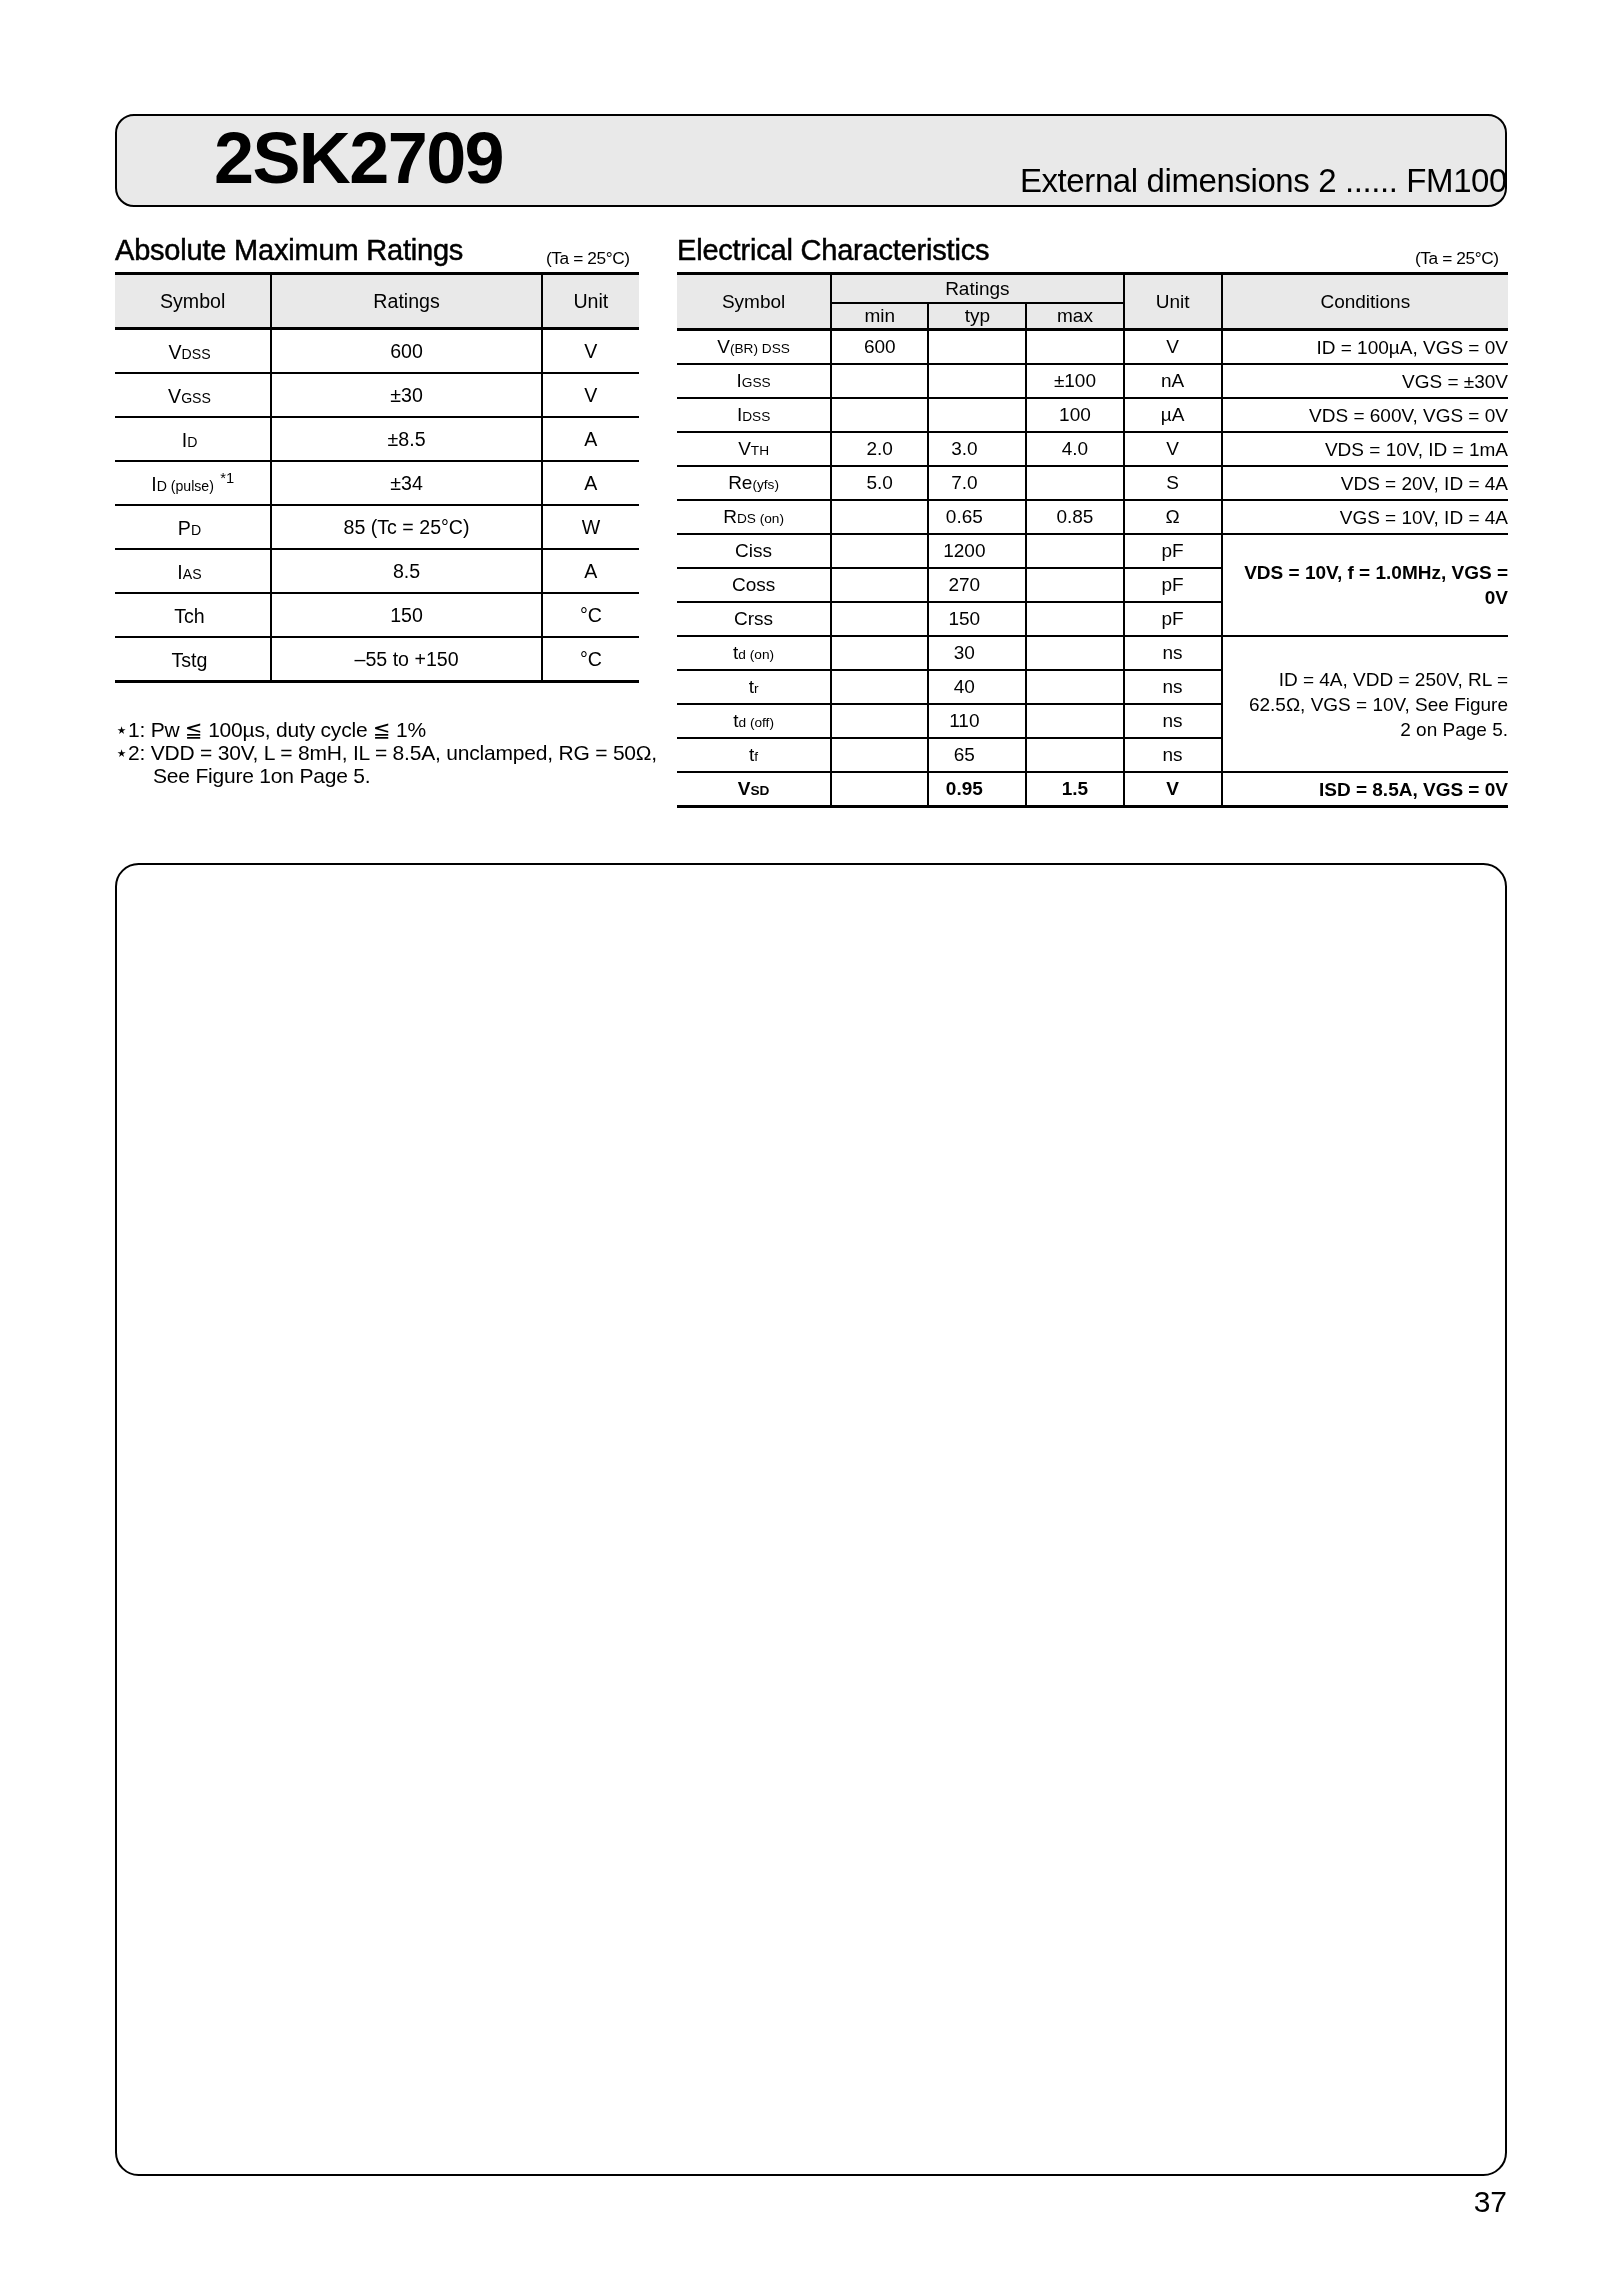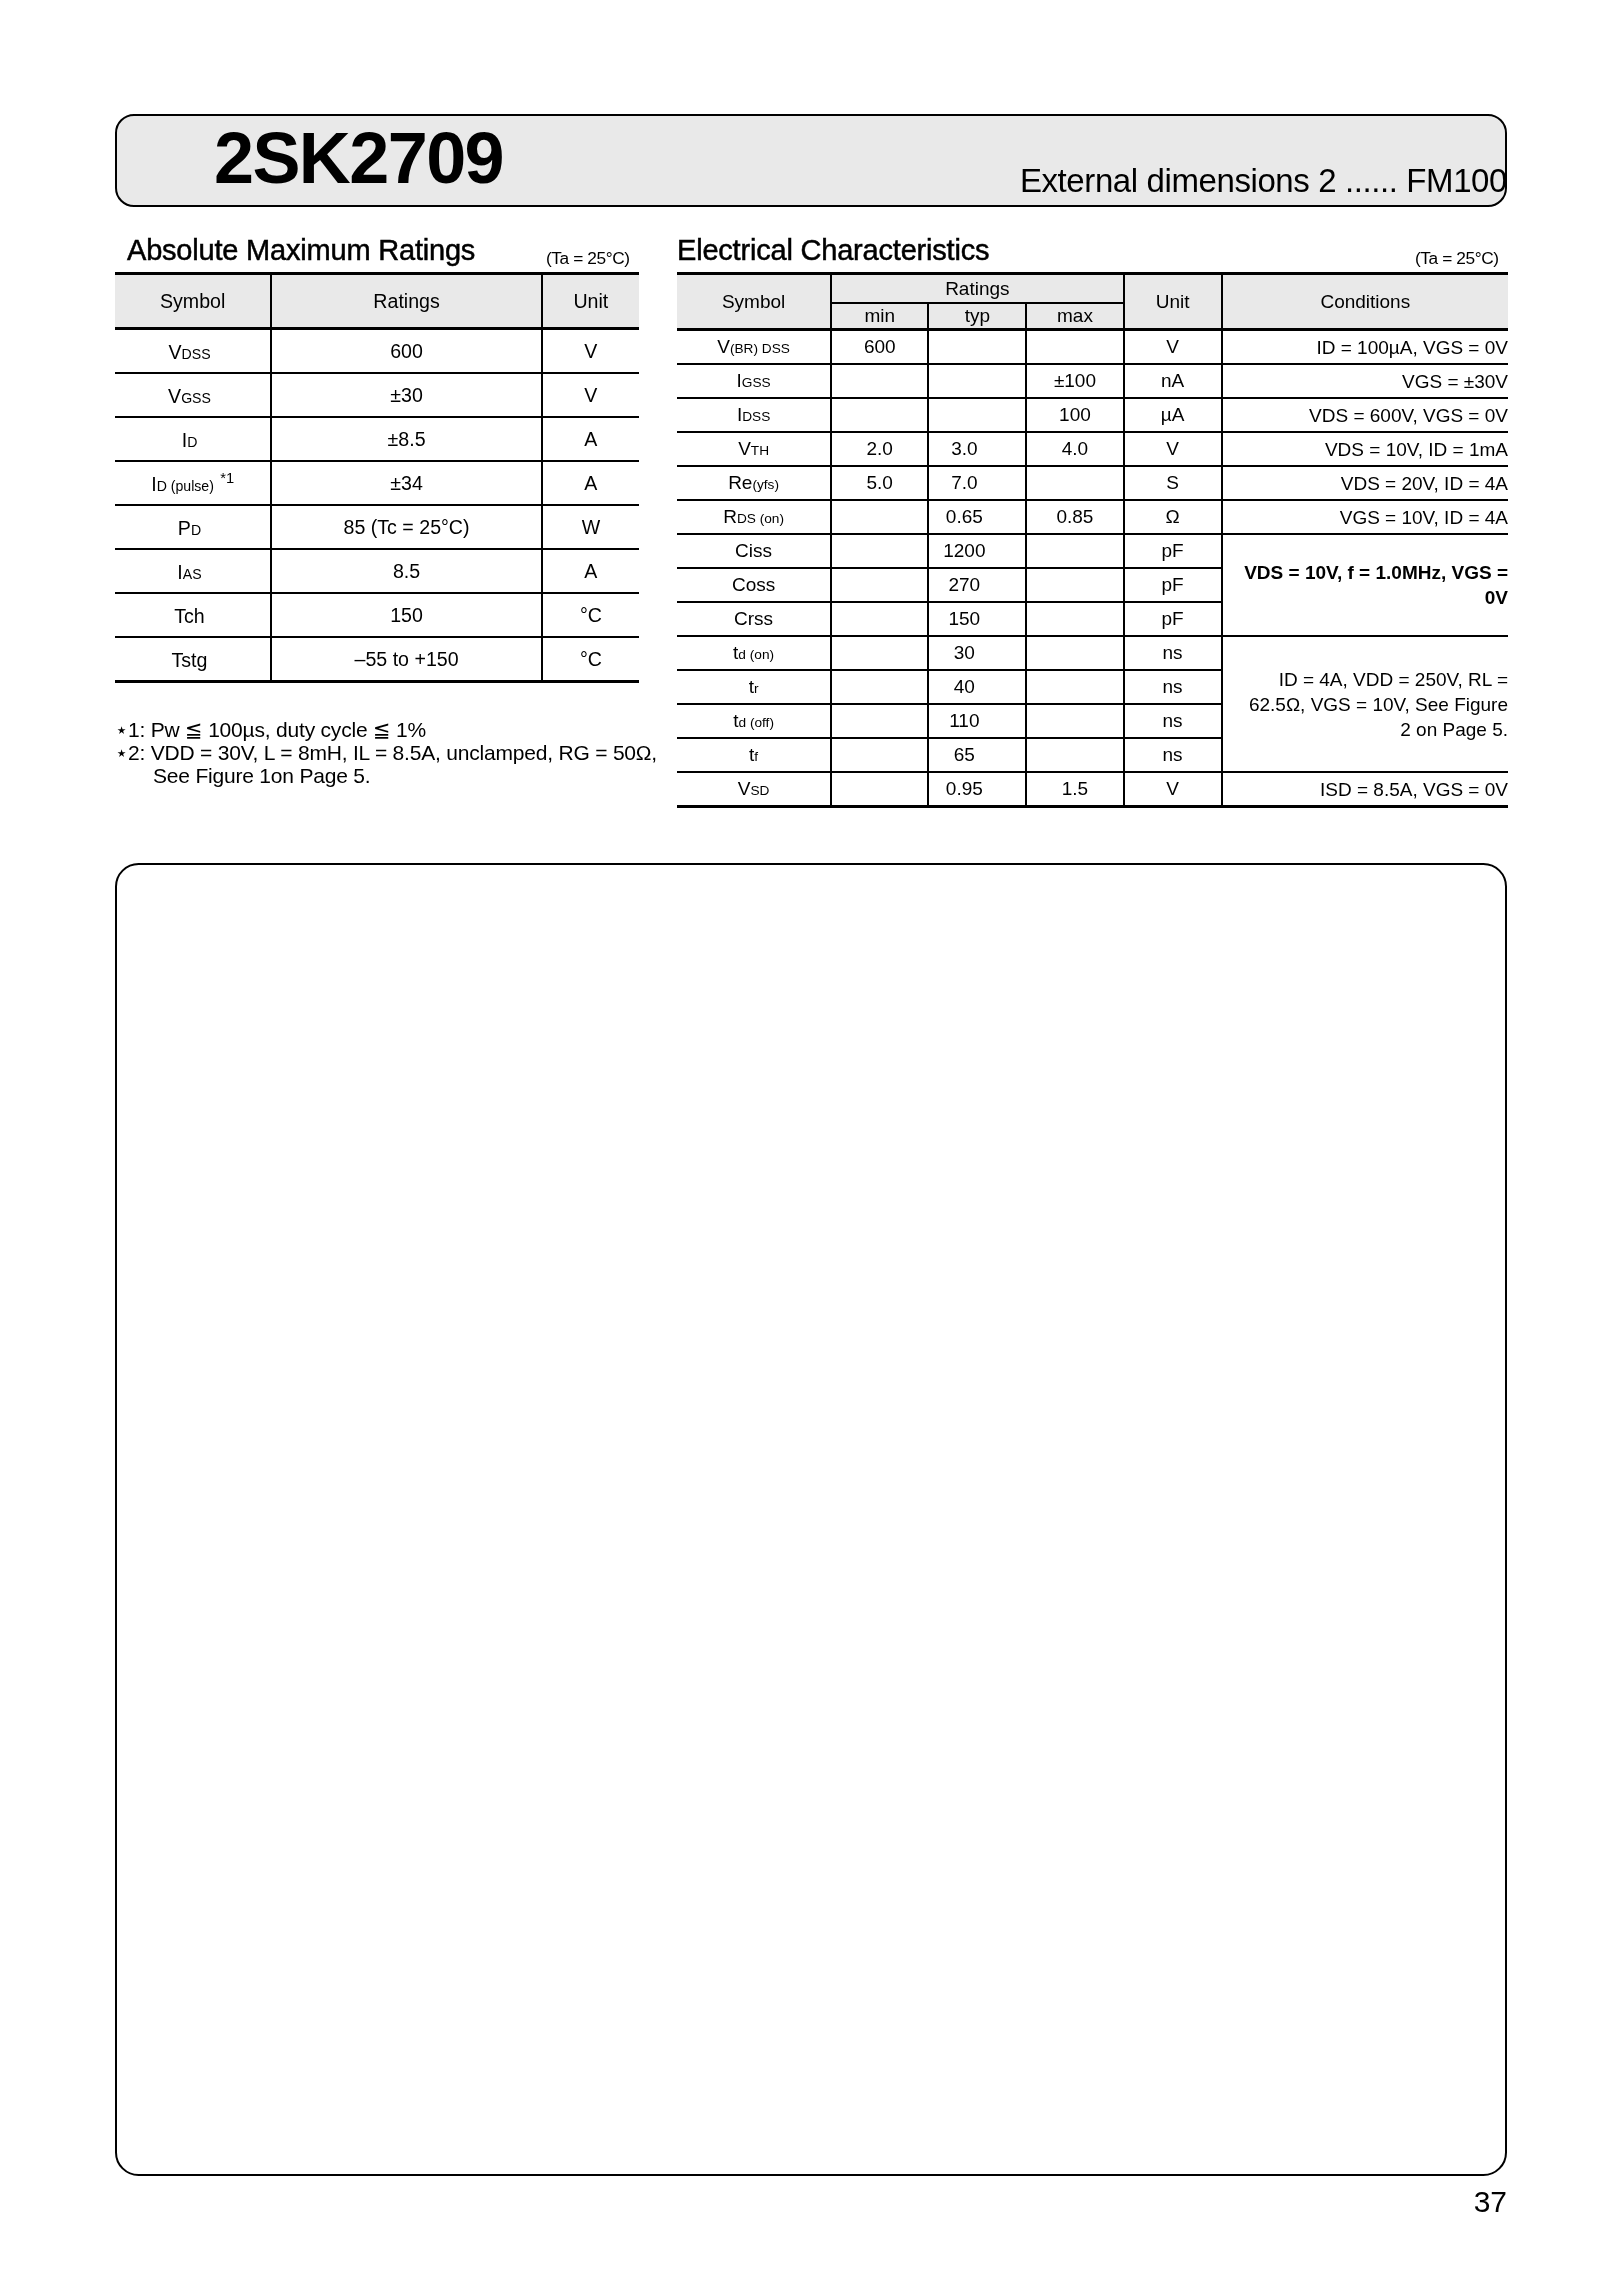--- a/index.html
+++ b/index.html
@@ -42,21 +42,21 @@
   .amr td { height: 42px; border-bottom: 2px solid #000; }
   .amr tr:last-child td { border-bottom: 3.1px solid #000; }
   .amr .vl { border-right: 2px solid #000; }
 
   .ec { left: 677px; top: 272px; width: 831px; font-size: 19px; }
   .ec th { background: #e9e9e9; }
   .ec .hdr-top th { height: 27px; border-top: 3.1px solid #000; }
   .ec .hdr-sub th { height: 24px; border-bottom: 3.9px solid #000; }
   .ec .sub-line { border-bottom: 2px solid #000; }
   .ec td { height: 32px; border-bottom: 2px solid #000; }
-  .ec tr:last-child td { border-bottom: 3.1px solid #000; }
+  .ec tr:last-child td { border-bottom: 3.1px solid #000; font-weight: bold; }
   .ec .vl { border-right: 2px solid #000; }
   .ec td.cond { text-align: right; padding-left: 17.3px; line-height: 25px; white-space: normal; }
   .ec td.typ-r { text-align: center; padding-right: 26px; }
   sub, .sub { font-size: 0.72em; vertical-align: baseline; position: relative; top: 0; }
   sup { font-size: 0.75em; }
 
   .footnotes { left: 115px; top: 718px; font-size: 21px; line-height: 23px; white-space: nowrap; letter-spacing: -0.2px; }
   .footnotes .indent { padding-left: 38px; }
 
   
@@ -66,21 +66,21 @@
   }
   .page-number { right: 115px; top: 2184px; font-size: 30px; line-height: 35px; }
 </style>
 </head>
 <body>
 
 <div class="abs header-box"></div>
 <div class="abs part-number">2SK2709</div>
 <div class="abs ext-dims">External dimensions 2 ...... FM100</div>
 
-<div class="abs section-title" style="left:127px; top:234px;">Absolute Maximum Ratings</div>
+<div class="abs section-title" style="left:115px; top:234px;">Absolute Maximum Ratings</div>
 <div class="abs temp-note" style="left:546px; top:248px;">(Ta = 25°C)</div>
 
 <table class="amr">
   <colgroup>
       <col style="width:156px">
       <col style="width:270px">
       <col style="width:97px">
     </colgroup>
   <thead>
     <tr>

